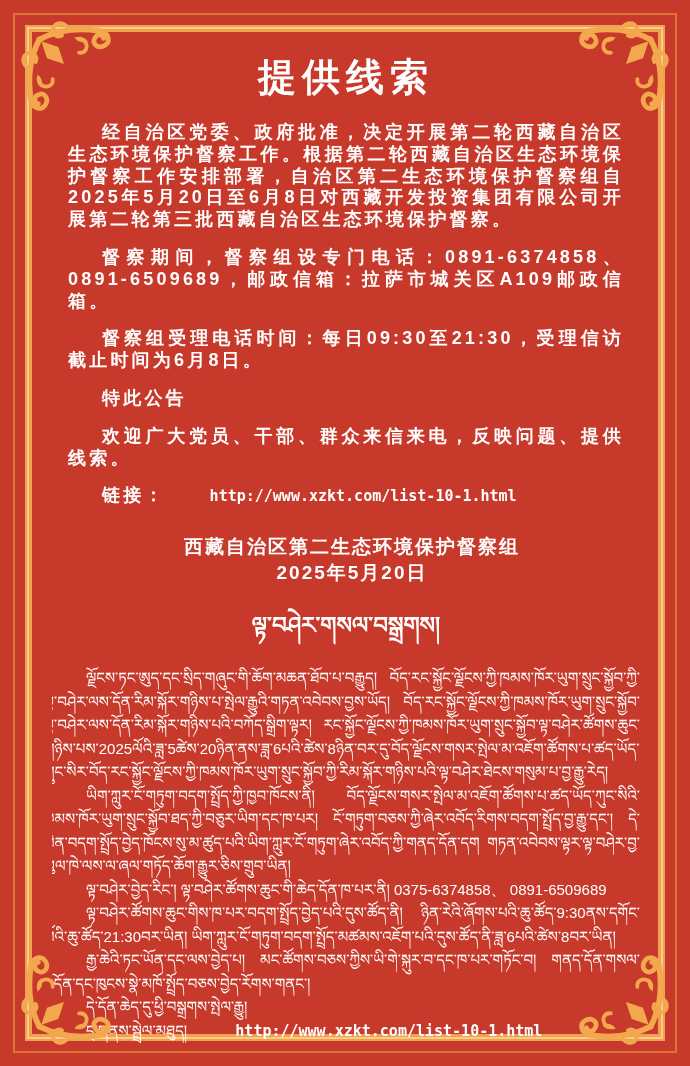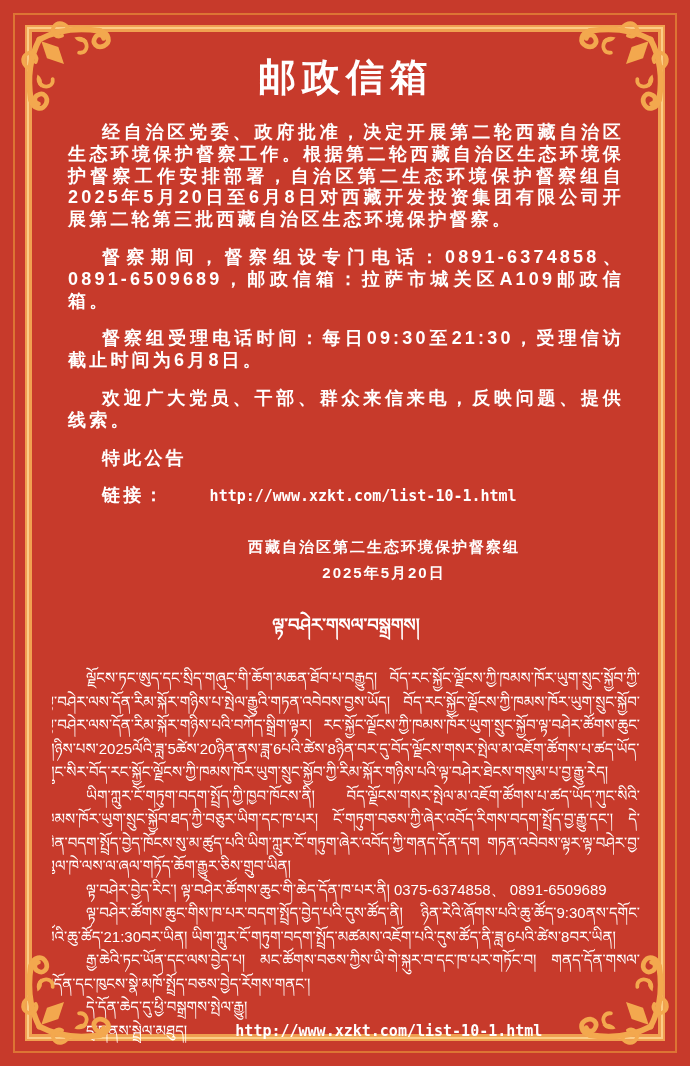--- a/index.html
+++ b/index.html
@@ -27,22 +27,22 @@
   .cn-title{
     margin:54px 0 0; text-align:center; font-weight:bold;
     font-family:"Liberation Serif",serif;
     font-size:38px; line-height:46px; letter-spacing:6px;
   }
   .cn-body{margin-top:22px; font-weight:bold; font-size:18px; line-height:21.8px; letter-spacing:3.2px;}
   .cn-body p{margin:16px; text-indent:34px; text-align:justify;}
   .cn-body p.link-line{text-align:left;}
   .url{font-family:"DejaVu Sans Mono",monospace; letter-spacing:0; font-size:15px; font-weight:bold;padding-left:44px;}
   .sign-cn{width:fit-content; margin:26px 120px 0 auto; text-align:center;
-    font-weight:bold; font-size:15px; line-height:26px; letter-spacing:2px;}
-  .bo-title{margin:24px 0 0; text-align:center; font-weight:bold; font-size:18px; line-height:30px;}
+    font-weight:bold; font-size:19px; line-height:26px; letter-spacing:2px;}
+  .bo-title{margin:24px 0 0; text-align:center; font-weight:bold; font-size:23px; line-height:30px;}
   .bo-body{margin:26px 0 0 -8px; font-size:15px; line-height:23.5px;}
   .bo-body p{margin:0; text-indent:42px; text-align:justify;}
   .bo-body p.link-line{text-align:left;}
   .sign-bo{width:fit-content; margin:24px 30px 0 auto; text-align:center;
     font-size:14px; line-height:27px;}
 </style>
 </head>
 <body>
 
 <div id="poster">
@@ -76,28 +76,28 @@
     </svg>
   <svg class="corner bl" viewBox="0 0 110 110">
       <use href="#flourish"></use>
     </svg>
   <svg class="corner br" viewBox="0 0 110 110">
       <use href="#flourish"></use>
     </svg>
 
   <div class="content">
 
-    <h1 class="cn-title">邮政信箱</h1>
+    <h1 class="cn-title">提供线索</h1>
 
     <div class="cn-body">
       <p>经自治区党委、政府批准，决定开展第二轮西藏自治区生态环境保护督察工作。根据第二轮西藏自治区生态环境保护督察工作安排部署，自治区第二生态环境保护督察组自2025年5月20日至6月8日对西藏开发投资集团有限公司开展第二轮第三批西藏自治区生态环境保护督察。</p>
       <p>督察期间，督察组设专门电话：0891-6374858、0891-6509689，邮政信箱：拉萨市城关区A109邮政信箱。</p>
       <p>督察组受理电话时间：每日09:30至21:30，受理信访截止时间为6月8日。</p>
+      <p>特此公告</p>
       <p>欢迎广大党员、干部、群众来信来电，反映问题、提供线索。</p>
-      <p>特此公告</p>
       <p class="link-line"><span>链接：</span><span class="url">http://www.xzkt.com/list-10-1.html</span></p>
     </div>
 
     <div class="sign-cn">
       <div>西藏自治区第二生态环境保护督察组</div>
       <div>2025年5月20日</div>
     </div>
 
     <h2 class="bo-title">ལྟ་བཤེར་གསལ་བསྒྲགས།</h2>
 

